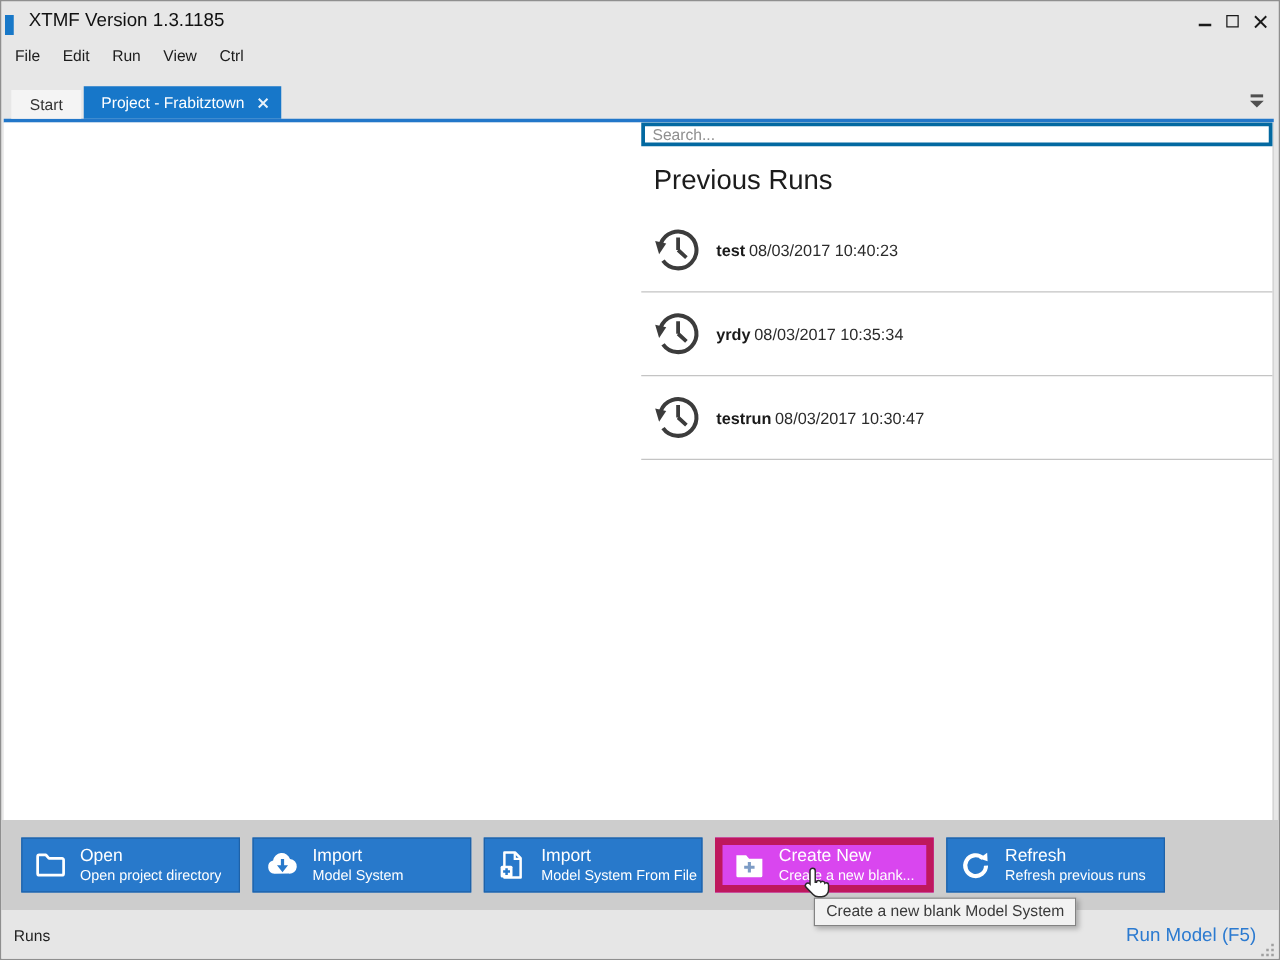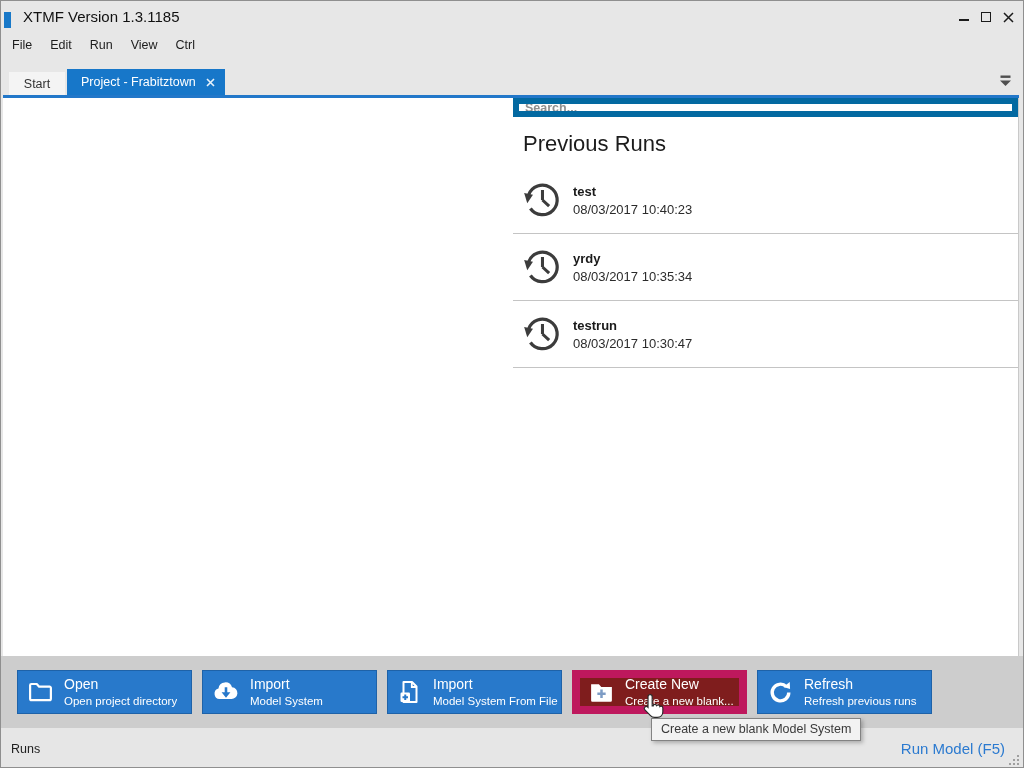--- a/index.html
+++ b/index.html
@@ -39,43 +39,43 @@
   
   .content{position:absolute;left:2px;top:97px;width:1016px;height:558px;background:#fff;}
   .panel-left{position:absolute;left:0;top:0;width:505px;height:100%;border-right:1px solid #b5b5b5;}
   .panel-right{position:absolute;left:510px;top:0;width:506px;height:100%;border-right:1px solid #c9c9c9;}
   .search-input{
     display:block;width:100%;height:19px;padding:1px 6px;margin:0;
     font-family:"Liberation Sans", sans-serif;font-size:12.5px;color:#333;
     background:#fff;outline:none;
   }
   .search-input.modules{border:1px solid #6aa7dc;}
-  .search-input.runs{border:6px solid #0369a1;font-weight:bold;}
+  .search-input.runs{border:3px solid #0369a1;}
   .search-input::placeholder{color:#8f8f8f;opacity:1;}
   .panel-heading{margin:0;padding:13px 0 0 14px;font-size:22px;font-weight:400;color:#1c1c1c;line-height:28px;}
   .panel-right .panel-heading{padding-left:10px;}
   
   .run-list{margin-top:9px;}
   .run-row{display:flex;align-items:center;gap:12px;padding:14px 0 14px 10px;border-bottom:1px solid #c4c4c4;}
-  .run-text{display:flex;flex-direction:column;gap:3px;}
+  .run-text{display:flex;flex-direction:row;gap:3px;}
   .run-name{font-size:13px;font-weight:bold;color:#1a1a1a;}
   .run-date{font-size:13px;color:#2b2b2b;}
   
   .toolbar{
     position:absolute;left:0;top:655px;width:100%;height:72px;background:#cdcdcd;
     display:flex;align-items:center;gap:10px;padding-left:16px;
   }
   .tb-btn{
     width:175px;height:44px;background:#2879cb;border:1px solid #1e62a8;
     display:flex;align-items:center;gap:10px;padding-left:9px;color:#fff;cursor:default;
   }
   .tb-btn .tb-text{display:flex;flex-direction:column;line-height:1.25;min-width:0;}
   .tb-title{font-size:14px;}
   .tb-sub{font-size:11.5px;white-space:nowrap;overflow:hidden;}
-  .tb-btn.hovered{background:#7f1d1d;border:8px solid #be185d;padding-left:8px;}
+  .tb-btn.hovered{background:#d946ef;border:6px solid #be185d;padding-left:8px;}
   .tb-icon{flex:0 0 auto;display:flex;}
   
   .statusbar{
     position:absolute;left:0;top:727px;width:100%;height:41px;background:#e6e6e6;
     display:flex;align-items:center;justify-content:space-between;padding:0 10px;
   }
   .status-left{font-size:12.5px;color:#1f1f1f;}
   .status-right{font-size:15px;color:#2b7ad0;margin-right:8px;}
   .resize-grip{position:absolute;right:3px;bottom:3px;}
   

